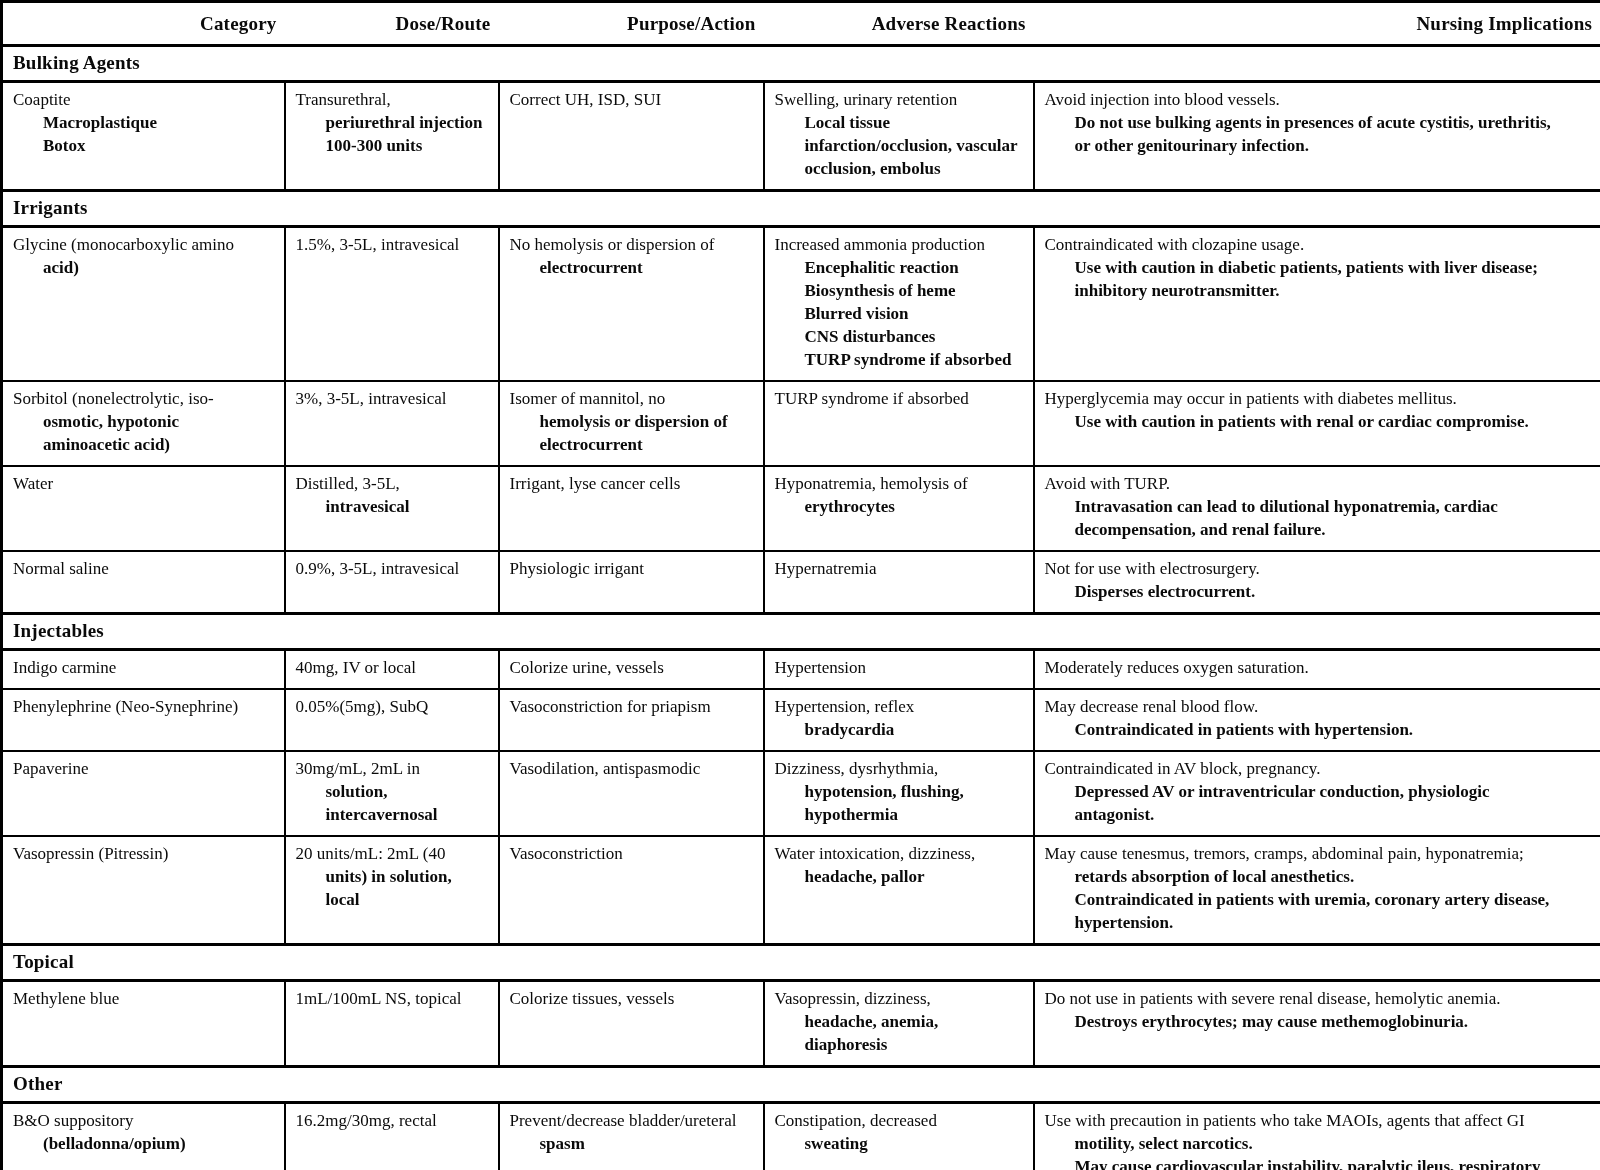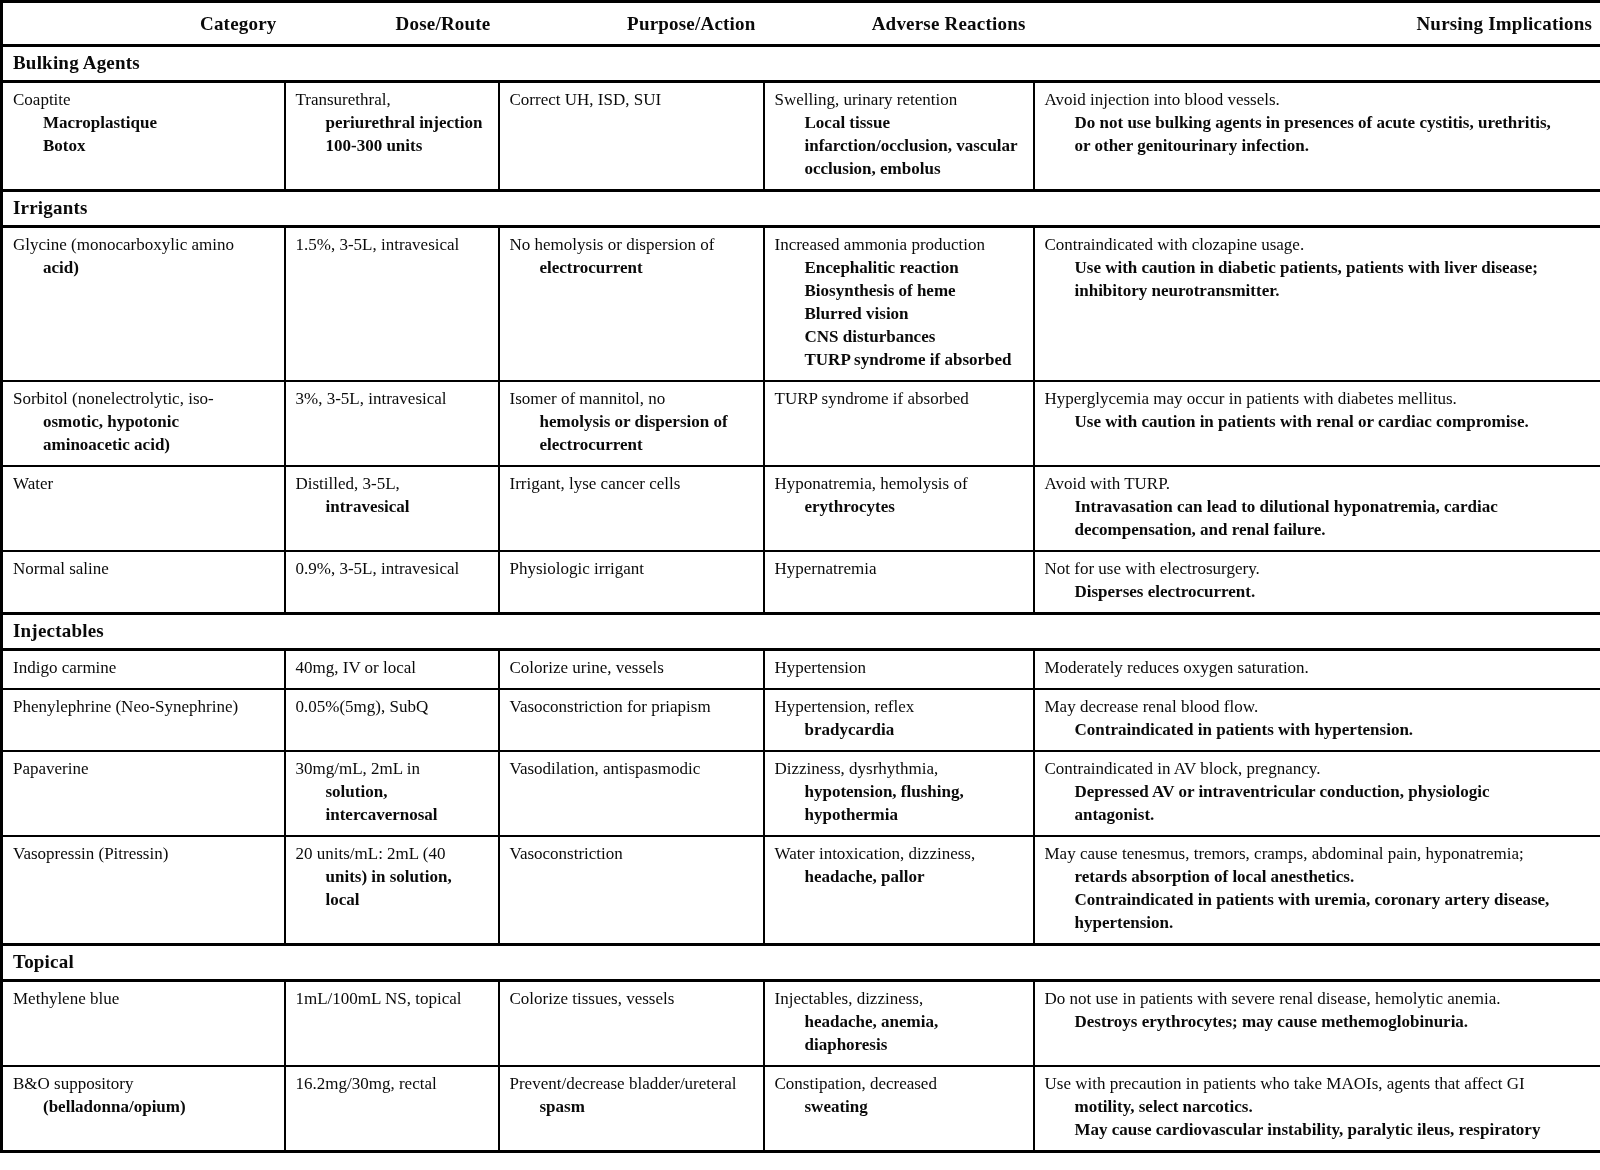--- a/index.html
+++ b/index.html
@@ -286,28 +286,31 @@
         <td class="data-cell">
           <div class="line">Methylene blue</div>
         </td>
         <td class="data-cell">
           <div class="line">1mL/100mL NS, topical</div>
         </td>
         <td class="data-cell">
           <div class="line">Colorize tissues, vessels</div>
         </td>
         <td class="data-cell">
-          <div class="line">Injectables, dizziness,</div>
+          <div class="line">Vasopressin, dizziness,</div>
           <div class="line indent">headache, anemia,</div>
           <div class="line indent">diaphoresis</div>
         </td>
         <td class="data-cell">
           <div class="line">Do not use in patients with severe renal disease, hemolytic anemia.</div>
           <div class="line indent">Destroys erythrocytes; may cause methemoglobinuria.</div>
         </td>
+      </tr>
+      <tr>
+        <td colspan="5" class="section-title">Other</td>
       </tr>
       <tr>
         <td class="data-cell">
           <div class="line">B&amp;O suppository</div>
           <div class="line indent">(belladonna/opium)</div>
         </td>
         <td class="data-cell">
           <div class="line">16.2mg/30mg, rectal</div>
         </td>
         <td class="data-cell">

